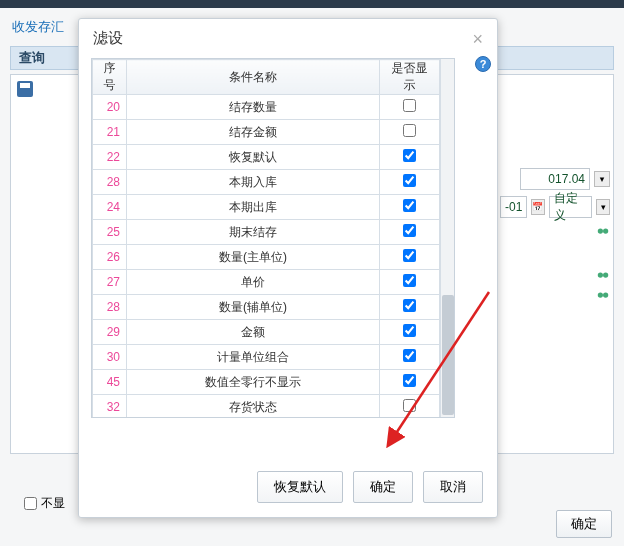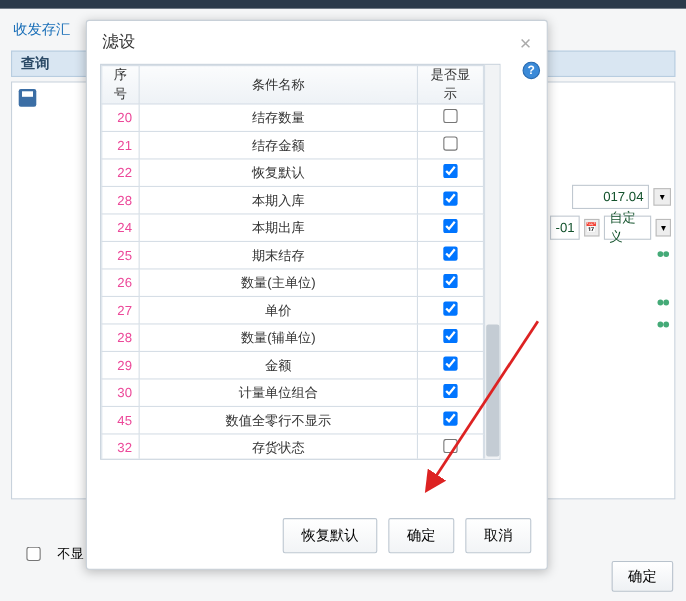--- a/index.html
+++ b/index.html
@@ -64,21 +64,21 @@
   }
   .binoc{width:14px;height:14px;display:inline-block;}
   .binoc svg{width:14px;height:14px;}
   .footer-right{
     position:absolute;right:12px;bottom:8px;
   }
   .btn2{
     border:1px solid #b8c2cc;background:linear-gradient(#fff,#eef1f4);
     padding:4px 14px;font-size:13px;border-radius:2px;
   }
-  .chk-row{position:absolute;left:24px;bottom:34px;display:flex;align-items:center;gap:15px;}
+  .chk-row{position:absolute;left:24px;bottom:34px;display:flex;align-items:center;gap:4px;}
 
   
   .modal {
     position:absolute; left:78px; top:18px; width:420px; height:500px;
     background:#fff; border:1px solid #c8d0d8;
     box-shadow:0 2px 10px rgba(0,0,0,.25);
     border-radius:3px;
     display:flex;flex-direction:column;
   }
   .modal-head{

